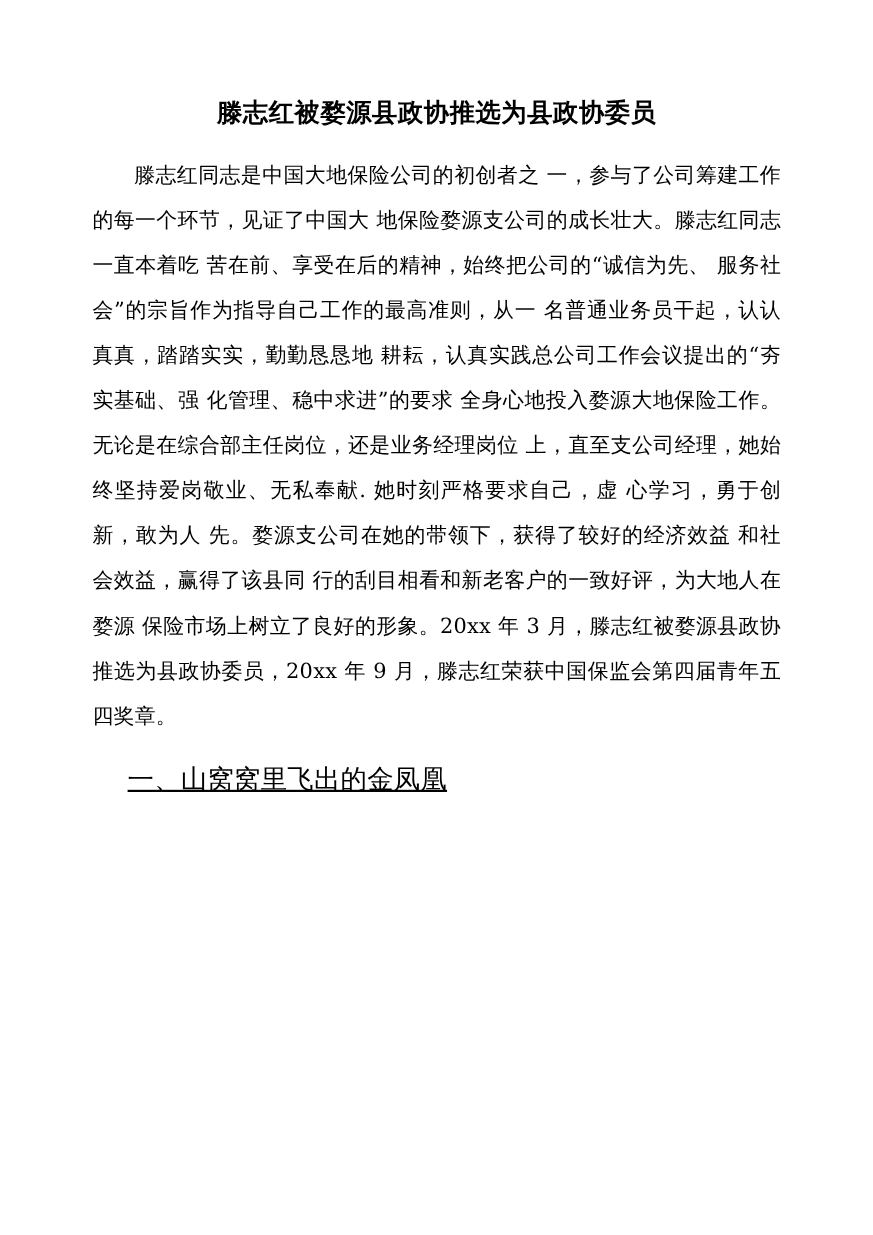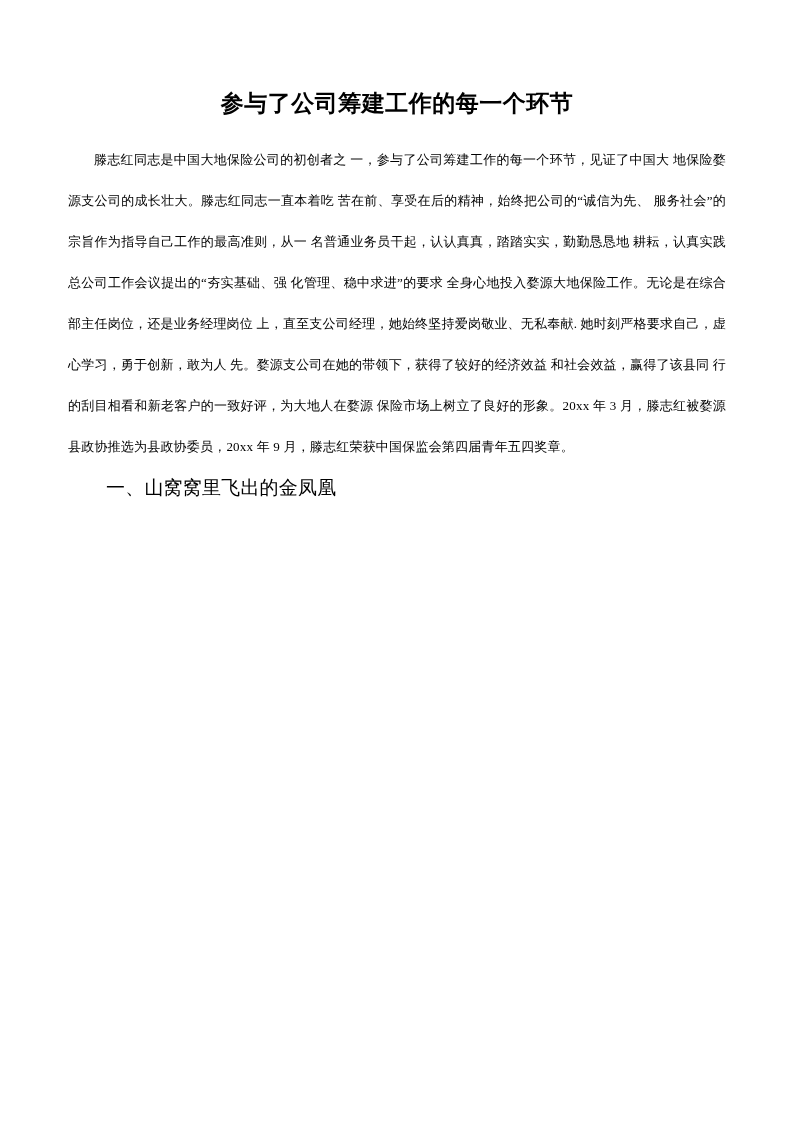--- a/index.html
+++ b/index.html
@@ -25,42 +25,42 @@
   .doc-title {
     font-family: "DejaVu Serif", "Liberation Serif", serif;
     font-size: 23px;
     font-weight: bold;
     text-align: center;
     letter-spacing: 0.5px;
     margin: 0 0 18px 0;
     line-height: 1.5;
   }
   .para {
-    font-size: 13px;
+    font-size: 19px;
     line-height: 41px;
     text-align: justify;
     text-justify: inter-ideograph;
     text-indent: 2em;
-    margin: 0;
+    margin: 16px;
     letter-spacing: 0.2px;
-    font-family: Liberation Serif, serif;
   }
   .section-heading {
-    font-size: 19px;
+    font-size: 24px;
     line-height: 41px;
     text-indent: 2em;
     margin: 0;
     letter-spacing: 0.2px;
+    text-decoration: underline;
   }
 </style>
 </head>
 <body>
 
 <div class="page">
 
-  <h1 class="doc-title">参与了公司筹建工作的每一个环节</h1>
+  <h1 class="doc-title">滕志红被婺源县政协推选为县政协委员</h1>
 
   <p class="para">滕志红同志是中国大地保险公司的初创者之 一，参与了公司筹建工作的每一个环节，见证了中国大 地保险婺源支公司的成长壮大。滕志红同志一直本着吃 苦在前、享受在后的精神，始终把公司的“诚信为先、 服务社会”的宗旨作为指导自己工作的最高准则，从一 名普通业务员干起，认认真真，踏踏实实，勤勤恳恳地 耕耘，认真实践总公司工作会议提出的“夯实基础、强 化管理、稳中求进”的要求 全身心地投入婺源大地保险工作。无论是在综合部主任岗位，还是业务经理岗位 上，直至支公司经理，她始终坚持爱岗敬业、无私奉献. 她时刻严格要求自己，虚 心学习，勇于创新，敢为人 先。婺源支公司在她的带领下，获得了较好的经济效益 和社会效益，赢得了该县同 行的刮目相看和新老客户的一致好评，为大地人在婺源 保险市场上树立了良好的形象。20xx 年 3 月，滕志红被婺源县政协推选为县政协委员，20xx 年 9 月，滕志红荣获中国保监会第四届青年五四奖章。</p>
 
   <p class="section-heading">一、山窝窝里飞出的金凤凰</p>
 
 
 </div>
 
 </body></html>

